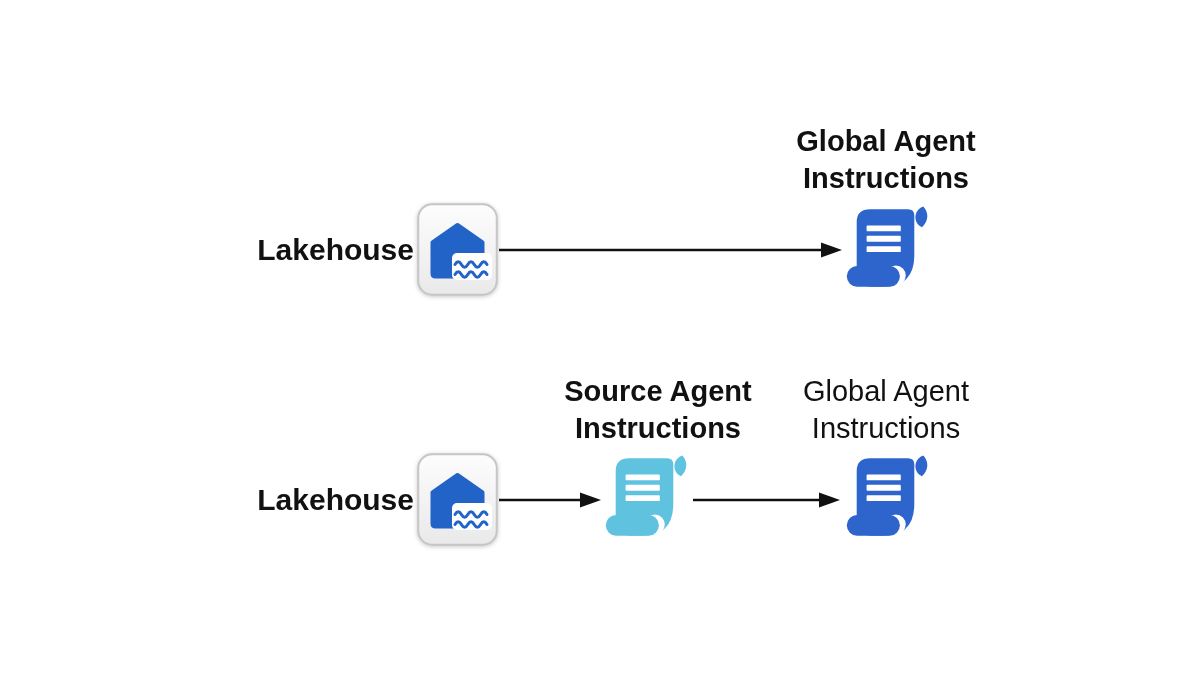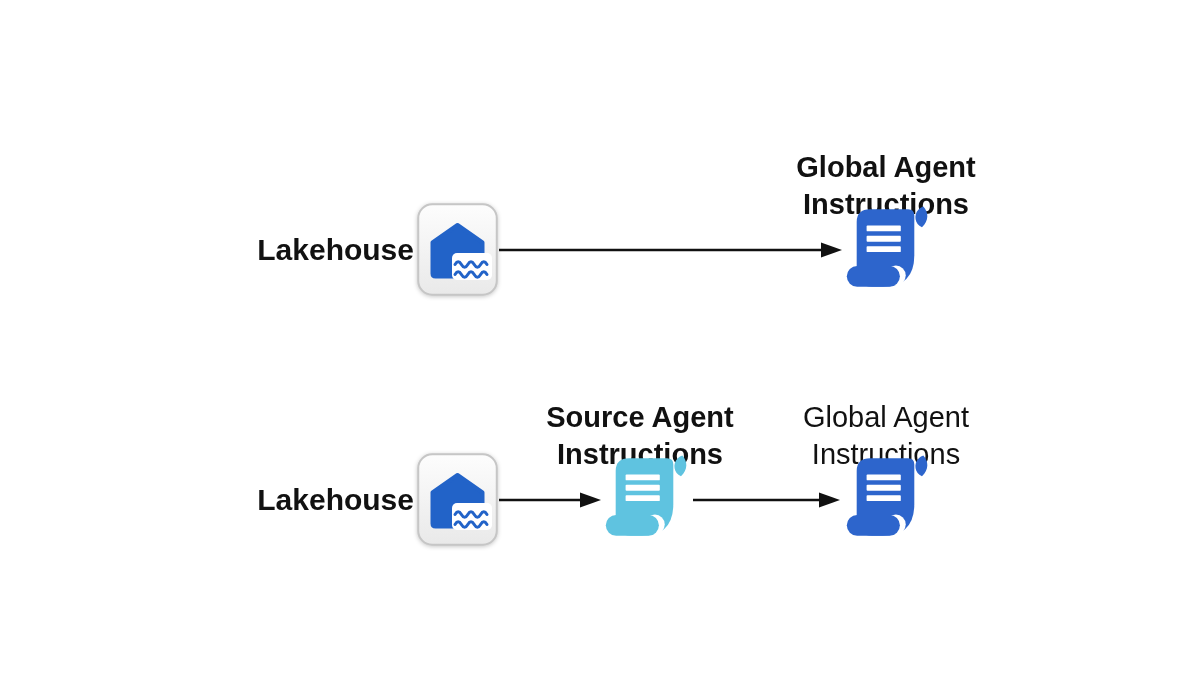--- a/index.html
+++ b/index.html
@@ -13,21 +13,20 @@
     font-family: "Liberation Sans", "DejaVu Sans", sans-serif;
   }
   .abs { position: absolute; }
   .node-label {
     color: var(--text, #111111);
     font-size: 29px;
     line-height: 37px;
     text-align: center;
     white-space: pre-line;
     font-weight: 400;
-    margin-top: 26px;
   }
   .node-label.bold { font-weight: 700; }
   .lk-label {
     color: var(--text, #111111);
     font-size: 30px;
     line-height: 36px;
     text-align: right;
     white-space: nowrap;
     font-weight: 700;
   }
@@ -92,21 +91,21 @@
 
   <svg class="abs lakehouse-svg" style="left:417px; top:453px;" width="81" height="93" viewBox="0 0 81 93">
     <use href="#sym-lakehouse" class="house-col"></use>
   </svg>
 
   <svg class="abs" style="left:499px; top:488px;" width="102" height="24">
     <line class="arrow-line" x1="0" y1="12" x2="83" y2="12"></line>
     <polygon class="arrow-head" points="102,12 81,4.5 81,19.5"></polygon>
   </svg>
 
-  <div class="abs node-label bold" style="left:522px; top:373px; width:236px;">Source Agent
+  <div class="abs node-label bold" style="left:540px; top:373px; width:236px;">Source Agent
 Instructions</div>
 
   <svg class="abs" style="left:604px; top:452px;" width="90" height="90" viewBox="0 0 100 100">
     <use href="#sym-scroll" class="fill-cyan"></use>
   </svg>
 
   <svg class="abs" style="left:693px; top:488px;" width="147" height="24">
     <line class="arrow-line" x1="0" y1="12" x2="128" y2="12"></line>
     <polygon class="arrow-head" points="147,12 126,4.5 126,19.5"></polygon>
   </svg>

